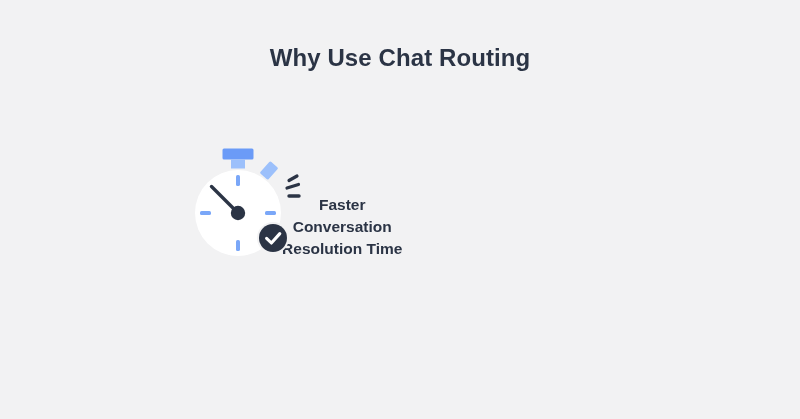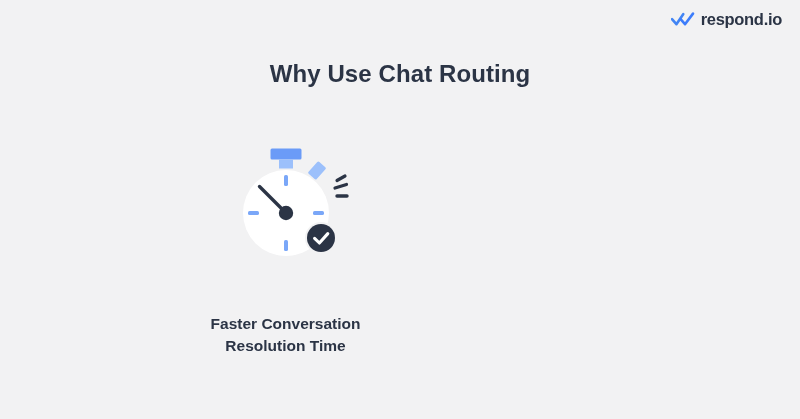--- a/index.html
+++ b/index.html
@@ -40,21 +40,21 @@
     font-size: 16.5px;
     font-weight: bold;
     color: #2b3445;
     letter-spacing: -0.3px;
     line-height: 1;
   }
 
   
   .page-title {
     position: absolute;
-    top: 60px;
+    top: 44px;
     left: 0;
     width: 800px;
     text-align: center;
     font-size: 24px;
     font-weight: bold;
     color: #2b3445;
     letter-spacing: 0.1px;
   }
 
   
@@ -64,21 +64,21 @@
     left: 168px;
     width: 470px;
     display: flex;
     flex-direction: row;
     align-items: flex-start;
     justify-content: flex-start;
   }
   .feature {
     width: 235px;
     display: flex;
-    flex-direction: column;
+    flex-direction: row;
     align-items: center;
     justify-content: space-between;
   }
   .feature-art {
     width: 140px;
     height: 140px;
     position: relative;
   }
   .feature-caption {
     margin-top: 33px;
@@ -97,29 +97,20 @@
     width: 140px;
     height: 140px;
     overflow: visible;
   }
 </style>
 </head>
 <body>
 
 <div class="canvas">
 
-  <div class="brand">
-    <span class="brand-mark-wrap">
-      <svg class="brand-mark" viewBox="0 0 24 16" aria-hidden="true">
-        <path d="M1 8.2 L5.4 13.2 L12.2 3.2" fill="none" stroke="#4285f4" stroke-width="2.6" stroke-linecap="round" stroke-linejoin="round"></path>
-        <path d="M9.6 8.2 L14 13.2 L22 2.6" fill="none" stroke="#3d7dfb" stroke-width="2.6" stroke-linecap="round" stroke-linejoin="round"></path>
-      </svg>
-    </span>
-    <span class="brand-name">respond.io</span>
-  </div>
 
   <div class="page-title">Why Use Chat Routing</div>
 
   <div class="features">
 
     <div class="feature">
       <div class="feature-art">
         <svg class="art-svg" viewBox="0 0 140 140" aria-hidden="true">
 
           <rect x="54.5" y="8.5" width="31" height="11" rx="1.5" fill="#6b9bf7"></rect>

